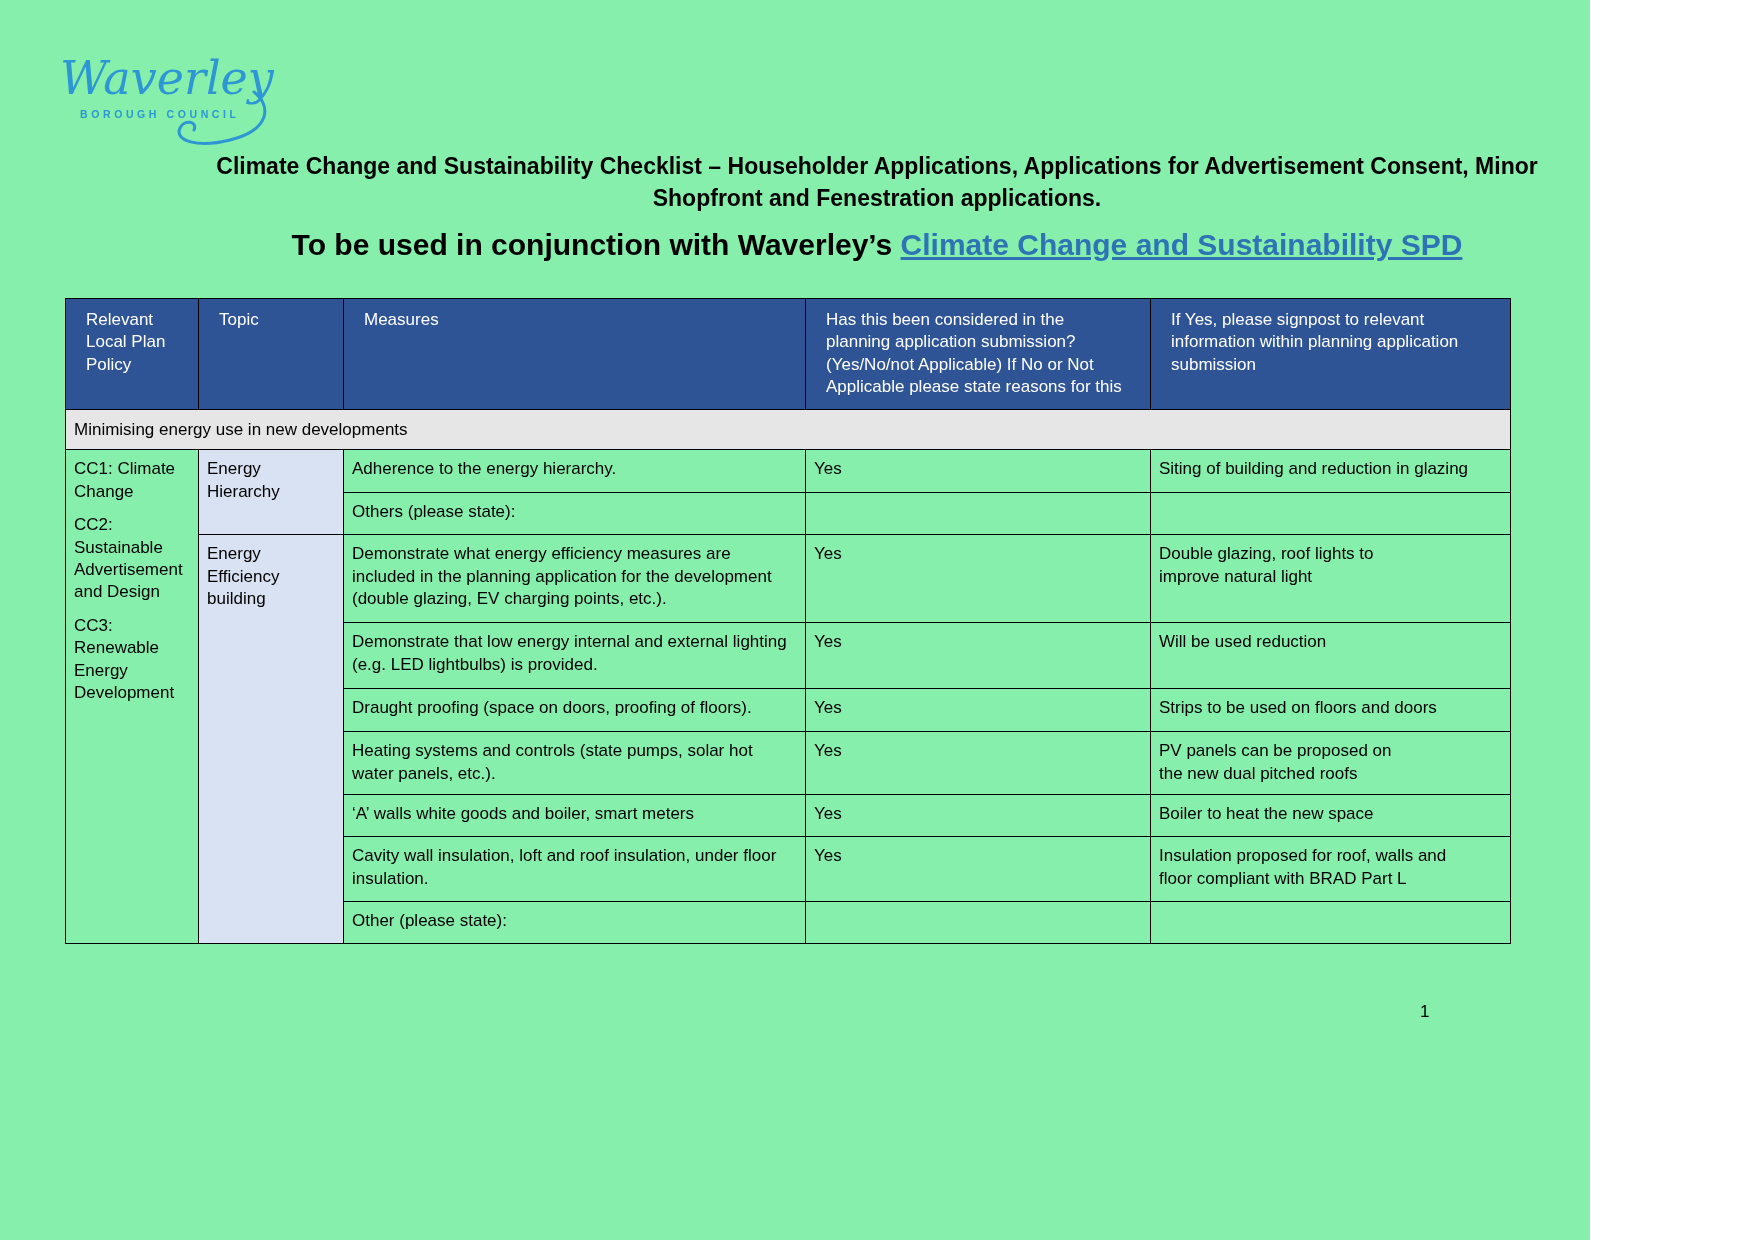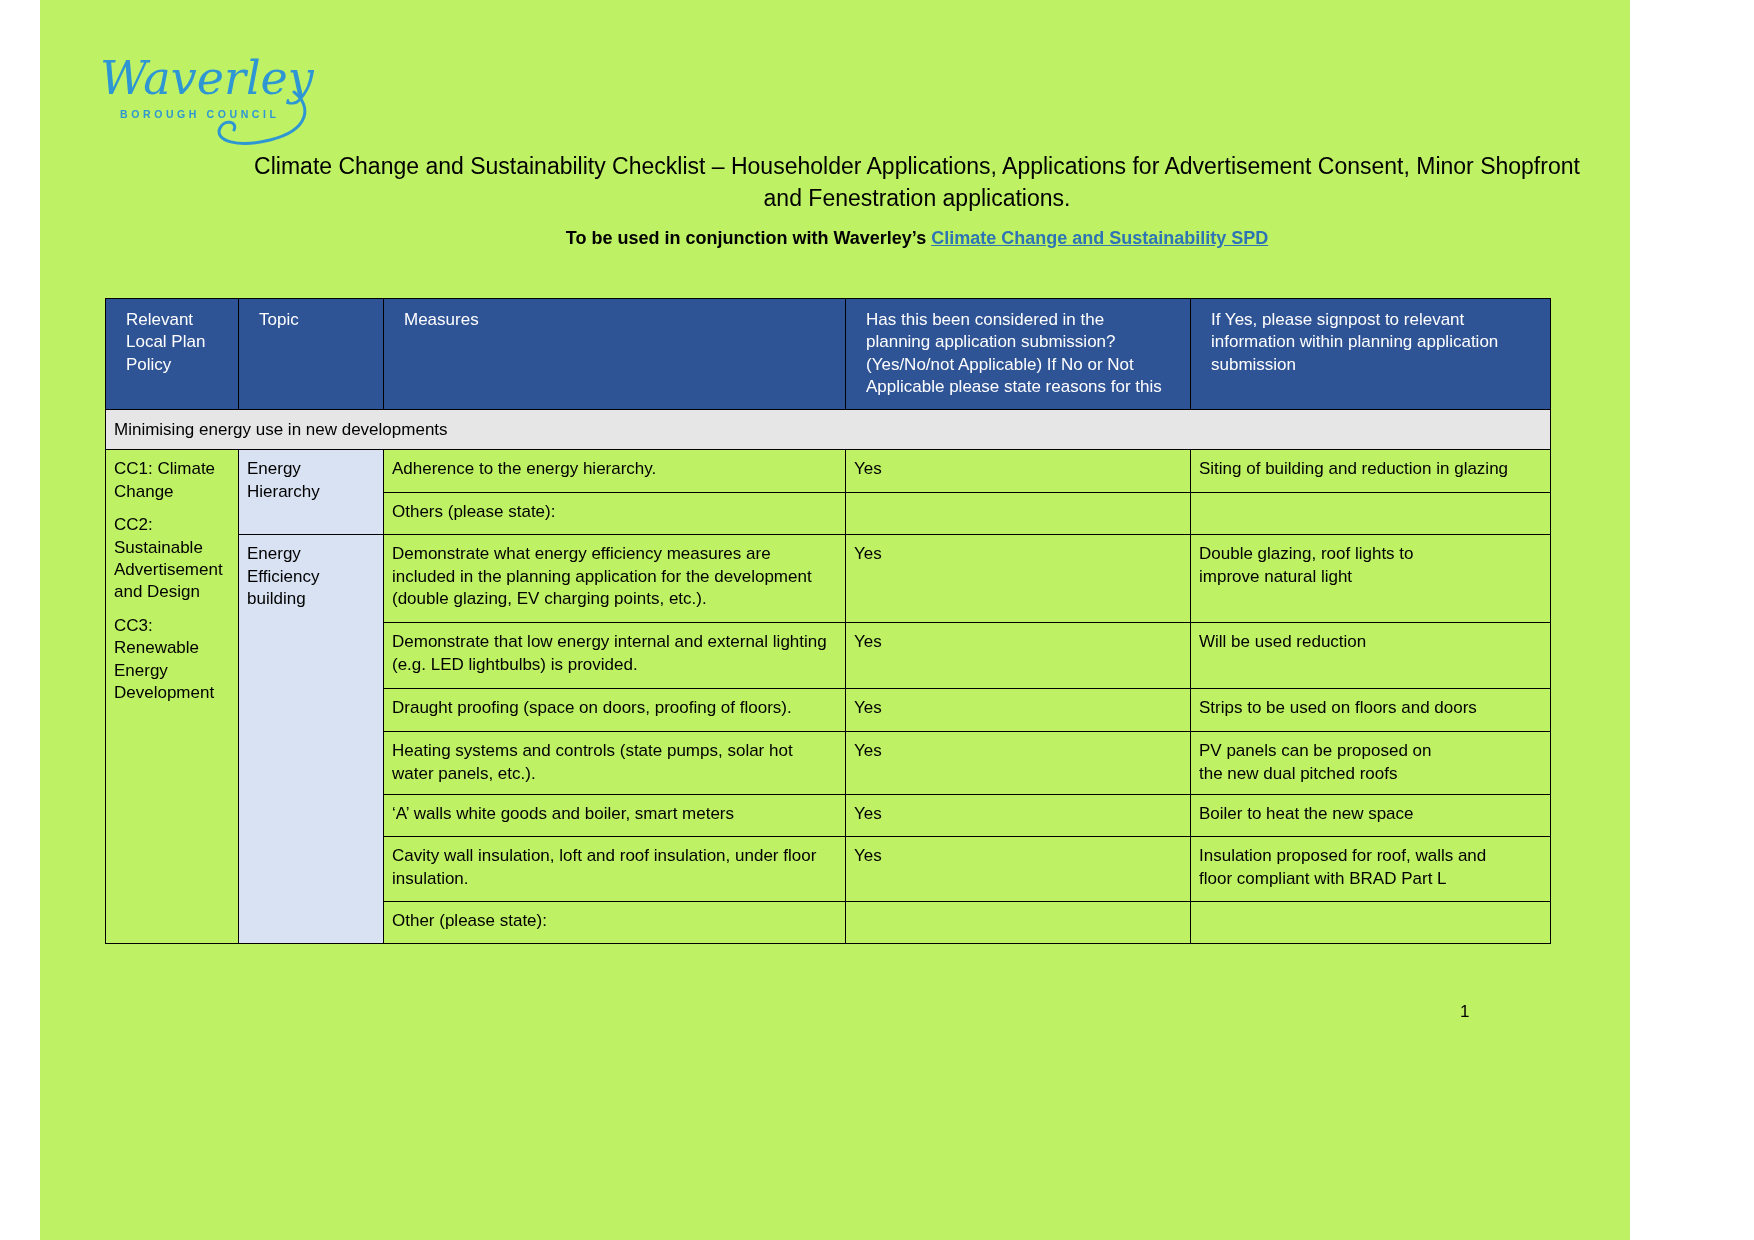--- a/index.html
+++ b/index.html
@@ -2,35 +2,35 @@
 <html style="--header_bg: #2F5496; --section_bg: #E7E6E6; --topic_bg: #D9E2F2; --link: #2E74B5; --logo_blue: #2D96D3;"><head>
 <meta charset="utf-8">
 <style>
   * { margin:0; padding:0; box-sizing:border-box; }
   html, body { background:#ffffff; }
   body {
     width:1754px; height:1240px;
     font-family:"Liberation Sans", sans-serif;
     color:#000; position:relative;
   }
-  .page { position:relative; width:1590px; height:1240px; background:#bef264; overflow:hidden;margin-left:40px; }
+  .page { position:relative; width:1590px; height:1240px; background:#86efac; overflow:hidden; }
 
   
   .logo { position:absolute; left:58px; top:48px; width:230px; height:110px; }
   .logo-script { font-family:"DejaVu Serif", serif; font-style:italic; font-size:46px; fill:var(--logo_blue,#2D96D3); }
   .logo-caps { font-family:"Liberation Sans", sans-serif; font-size:10.5px; font-weight:bold; letter-spacing:3.6px; fill:var(--logo_blue,#2D96D3); }
 
   
   .doc-title {
     position:absolute; top:150px; left:207px; width:1340px;
-    text-align:center; font-size:23px; font-weight:normal; line-height:1.4; color:#000;
+    text-align:center; font-size:23px; font-weight:bold; line-height:1.4; color:#000;
   }
   .doc-subtitle {
     position:absolute; top:228px; left:0; width:1754px;
-    text-align:center; font-size:18px; font-weight:bold; color:#000;
+    text-align:center; font-size:30px; font-weight:bold; color:#000;
   }
   .spd-link { color:var(--link,#2E74B5); text-decoration:underline; cursor:pointer; font-weight:bold; }
 
   
   table.checklist {
     position:absolute; top:298px; left:65px; width:1445px;
     border-collapse:collapse; table-layout:fixed;
   }
   .checklist th, .checklist td {
     border:1px solid #000; vertical-align:top; text-align:left;

